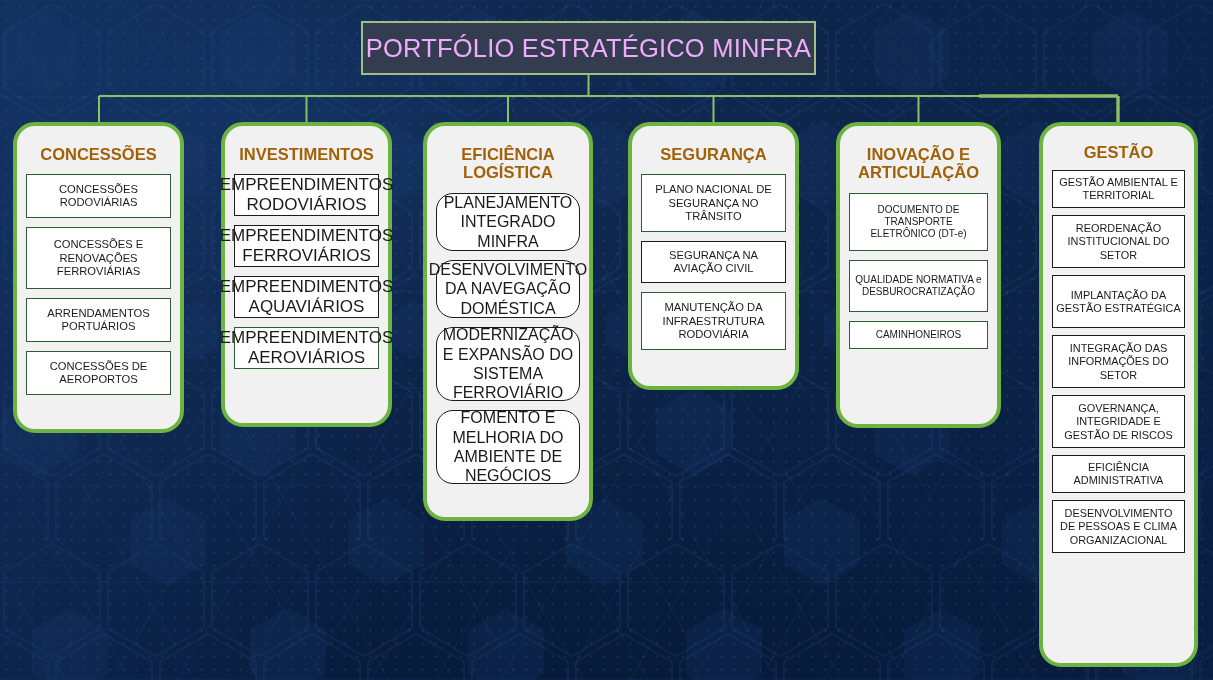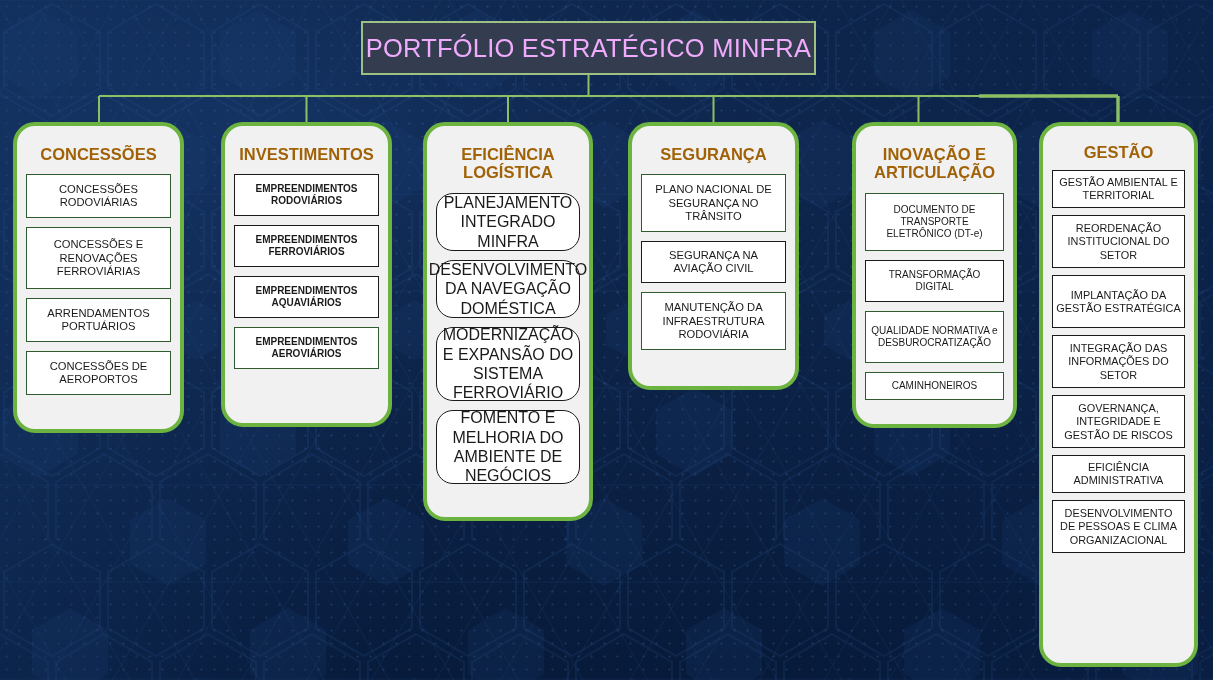--- a/index.html
+++ b/index.html
@@ -112,32 +112,32 @@
     align-items: center;
     justify-content: center;
   }
   .item-box.dark-edge { border-color: #1b1b1b; }
 
   
   #pillar-1 { left: 13px;   top: 122px; width: 171px; height: 311px; }
   #pillar-2 { left: 221px;  top: 122px; width: 171px; height: 305px; }
   #pillar-3 { left: 423px;  top: 122px; width: 170px; height: 399px; }
   #pillar-4 { left: 628px;  top: 122px; width: 171px; height: 268px; }
-  #pillar-5 { left: 836px;  top: 122px; width: 165px; height: 306px; margin-left: 16px; }
+  #pillar-5 { left: 836px;  top: 122px; width: 165px; height: 306px; }
   #pillar-6 { left: 1039px; top: 122px; width: 159px; height: 545px; }
 
   #pillar-1 .pillar-title { font-size: 16.5px; }
   #pillar-2 .pillar-title { font-size: 16.5px; text-align: center; }
   #pillar-3 .pillar-title { font-size: 16.5px; }
   #pillar-4 .pillar-title { font-size: 16.5px; }
   #pillar-5 .pillar-title { font-size: 16.5px; }
   #pillar-6 .pillar-title { font-size: 16.5px; }
 
   #pillar-1 .item-box { font-size: 11.2px; }
-  #pillar-2 .item-box { font-size: 10px; font-weight: bold; }
+  #pillar-2 .item-box { font-size: 17px; }
   #pillar-3 .item-box { font-size: 16px; border-radius: 17px; }
   #pillar-4 .item-box { font-size: 11.2px; }
   #pillar-5 .item-box { font-size: 10px; }
   #pillar-6 .item-box { font-size: 10.9px; padding: 6px 3px; }
 
   #pillar-6 .pillar-items { gap: 7px; }
   #pillar-6 .pillar-title { margin-top: 8px; margin-bottom: 9px; }
 </style>
 </head>
 <body>
@@ -225,21 +225,20 @@
     <div class="item-box" style="height:58px">PLANO NACIONAL DE SEGURANÇA NO TRÂNSITO</div>
     <div class="item-box dark-edge" style="height:42px">SEGURANÇA NA AVIAÇÃO CIVIL</div>
     <div class="item-box" style="height:58px">MANUTENÇÃO DA INFRAESTRUTURA RODOVIÁRIA</div>
   </div>
 </div>
 
 <div class="pillar" id="pillar-5">
   <div class="pillar-title">INOVAÇÃO E ARTICULAÇÃO</div>
   <div class="pillar-items">
     <div class="item-box" style="height:58px">DOCUMENTO DE TRANSPORTE ELETRÔNICO (DT-e)</div>
-    <div class="item-box dark-edge" style="height:42px">TRANSFORMAÇÃO DIGITAL</div>
     <div class="item-box" style="height:52px">QUALIDADE NORMATIVA e DESBUROCRATIZAÇÃO</div>
     <div class="item-box" style="height:28px">CAMINHONEIROS</div>
   </div>
 </div>
 
 <div class="pillar" id="pillar-6">
   <div class="pillar-title">GESTÃO</div>
   <div class="pillar-items">
     <div class="item-box dark-edge" style="height:38px">GESTÃO AMBIENTAL E TERRITORIAL</div>
     <div class="item-box dark-edge" style="height:53px">REORDENAÇÃO INSTITUCIONAL DO SETOR</div>

